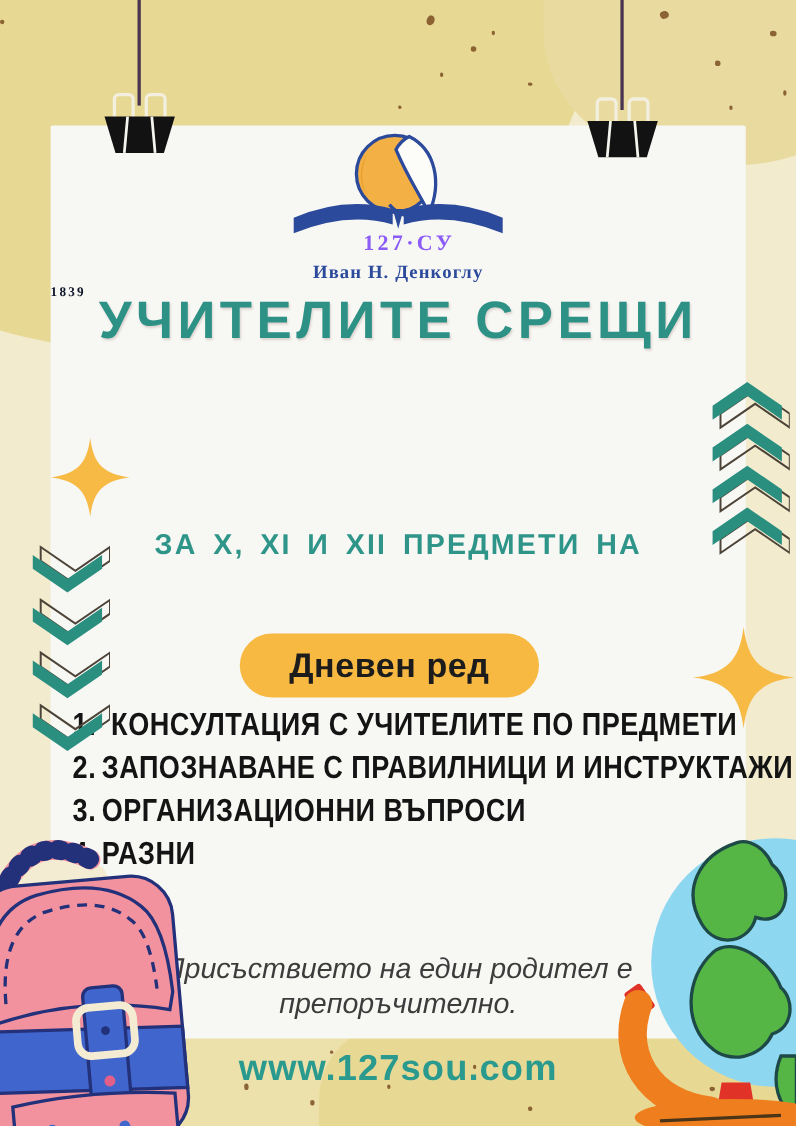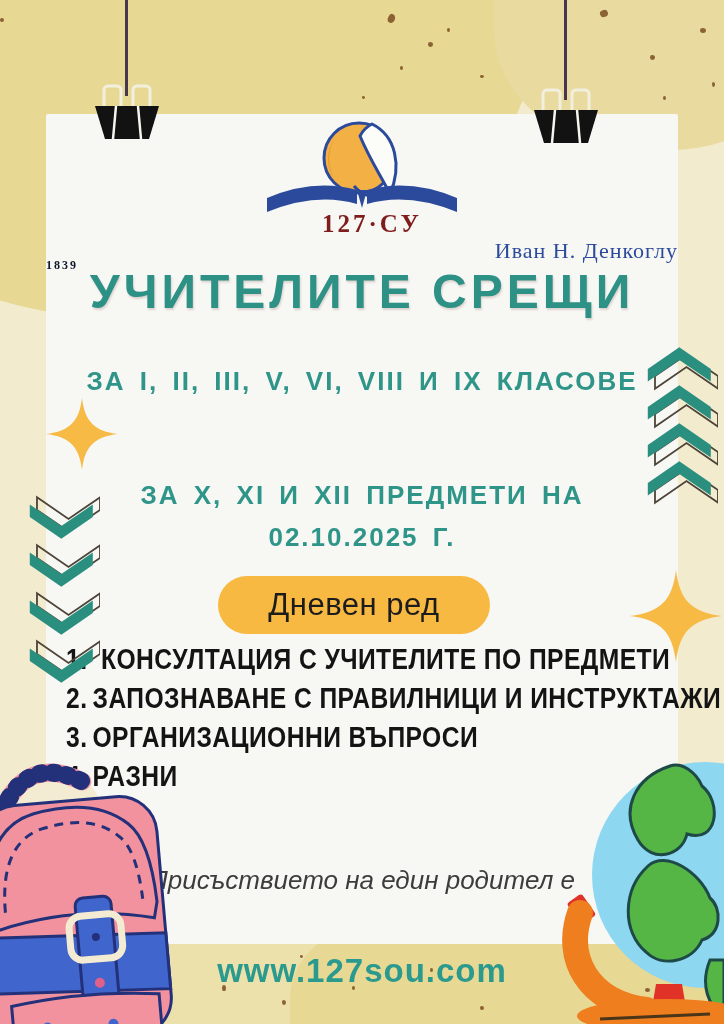--- a/index.html
+++ b/index.html
@@ -16,37 +16,37 @@
   .speck{position:absolute;background:#7b4e22;border-radius:45% 55% 50% 50%;opacity:.85;}
   
   .string{position:absolute;top:0;width:3px;background:#4a3550;}
   .clip{position:absolute;width:70px;height:58px;}
   
   .paper{position:absolute;left:46px;top:114px;width:632px;height:830px;background:#f7f7f4;border-radius:2px;}
   .paper *{position:absolute;left:0;right:0;}
   
   .logo-svg{left:216px;top:6px;}
   .logo-line1{top:96px;text-align:center;font-family:"Liberation Serif",serif;font-weight:bold;
-    font-size:25px;letter-spacing:3px;color:#7f1d1d;margin-left:20px;}
-  .logo-line2{top:124px;text-align:right;font-family:"Liberation Serif",serif;font-weight:normal;
-    font-size:22px;letter-spacing:1px;color:#2c4a9b;}
+    font-size:20px;letter-spacing:3px;color:#8b5cf6;margin-left:20px;}
+  .logo-line2{top:124px;text-align:center;font-family:"Liberation Serif",serif;font-weight:bold;
+    font-size:17px;letter-spacing:1px;color:#2c4a9b;}
   .logo-line3{top:144px;font-family:"Liberation Serif",serif;font-weight:bold;
     font-size:12px;letter-spacing:2px;color:#0f172a;}
   
   .title{top:150px;text-align:center;font-size:48px;font-weight:bold;letter-spacing:4px;
     color:#2d9186;white-space:nowrap;text-shadow:1px 2px 2px rgba(150,120,110,.28);}
   
   .sched{text-align:center;color:#2f9589;font-weight:bold;font-size:26px;letter-spacing:2px;
     word-spacing:5px;line-height:42px;white-space:nowrap;}
   .sched-1{top:246px;}
   .sched-2{top:360px;}
   
   .agenda-btn{left:172px;right:auto;top:462px;width:272px;height:58px;background:#f7b942;
     border-radius:30px;display:flex;align-items:center;justify-content:center;}
-  .agenda-btn span{position:static;font-size:31px;font-weight:normal;color:#1c1c1c;letter-spacing:.5px;}
+  .agenda-btn span{position:static;font-size:31px;font-weight:bold;color:#1c1c1c;letter-spacing:.5px;}
   
   .agenda-list{top:526px;left:20px;right:auto;width:612px;}
   .agenda-row{position:static;display:block;white-space:nowrap;height:39px;line-height:39px;
     font-size:29px;font-weight:bold;color:#141414;transform:scaleX(.85);transform-origin:left center;
     letter-spacing:.5px;}
   .agenda-num{position:static;display:inline-block;margin-right:6px;}
   .agenda-row.first .agenda-num{margin-right:16px;}
   .agenda-text{position:static;}
   
   .note{top:750px;text-align:center;font-style:italic;color:#3c3c3c;font-size:26px;line-height:32px;}
@@ -106,26 +106,24 @@
       <path d="M195,78 Q148,58 105,70 L105,84 Q146,72 195,92 Z" fill="#2c4a9b"></path>
       <path d="M95,70 L105,70 L100,88 Z" fill="#2c4a9b"></path>
     </svg>
     <div class="logo-line1">127·СУ</div>
     <div class="logo-line2">Иван Н. Денкоглу</div>
     <div class="logo-line3">1839</div>
 
     <div class="title">УЧИТЕЛИТЕ СРЕЩИ</div>
 
     <div class="sched sched-1">
-      <span style="position:static;display:block">ЗА I, II, III, V, VI, VIII И IX КЛАСОВЕ</span>
     </div>
 
     <div class="sched sched-2">
       <span style="position:static;display:block">ЗА X, XI И XII ПРЕДМЕТИ НА</span>
-      <span style="position:static;display:block">02.10.2025 Г.</span>
     </div>
 
     <div class="agenda-btn">
       <span>Дневен ред</span>
     </div>
 
     <div class="agenda-list">
       <div class="agenda-row first">
         <span class="agenda-num">1.</span><span class="agenda-text">КОНСУЛТАЦИЯ С УЧИТЕЛИТЕ ПО ПРЕДМЕТИ</span>
       </div>
@@ -135,20 +133,21 @@
       <div class="agenda-row">
         <span class="agenda-num">3.</span><span class="agenda-text">ОРГАНИЗАЦИОННИ ВЪПРОСИ</span>
       </div>
       <div class="agenda-row">
         <span class="agenda-num">4.</span><span class="agenda-text">РАЗНИ</span>
       </div>
     </div>
 
     <div class="note">
       <span style="position:static;display:block">Присъствието на един родител е</span>
+      <span style="position:static;display:block">препоръчително.</span>
     </div>
   </div>
 
   <svg class="clip" style="left:92px;top:82px" viewBox="0 0 70 58">
     <rect x="12" y="4" width="17" height="24" rx="4" fill="none" stroke="#f2efdf" stroke-width="3"></rect>
     <rect x="41" y="4" width="17" height="24" rx="4" fill="none" stroke="#f2efdf" stroke-width="3"></rect>
     <path d="M3,24 L67,24 L57,57 L13,57 Z" fill="#121212"></path>
     <line x1="24" y1="24" x2="21" y2="57" stroke="#f5f5f0" stroke-width="2.5"></line>
     <line x1="46" y1="24" x2="49" y2="57" stroke="#f5f5f0" stroke-width="2.5"></line>
   </svg>

